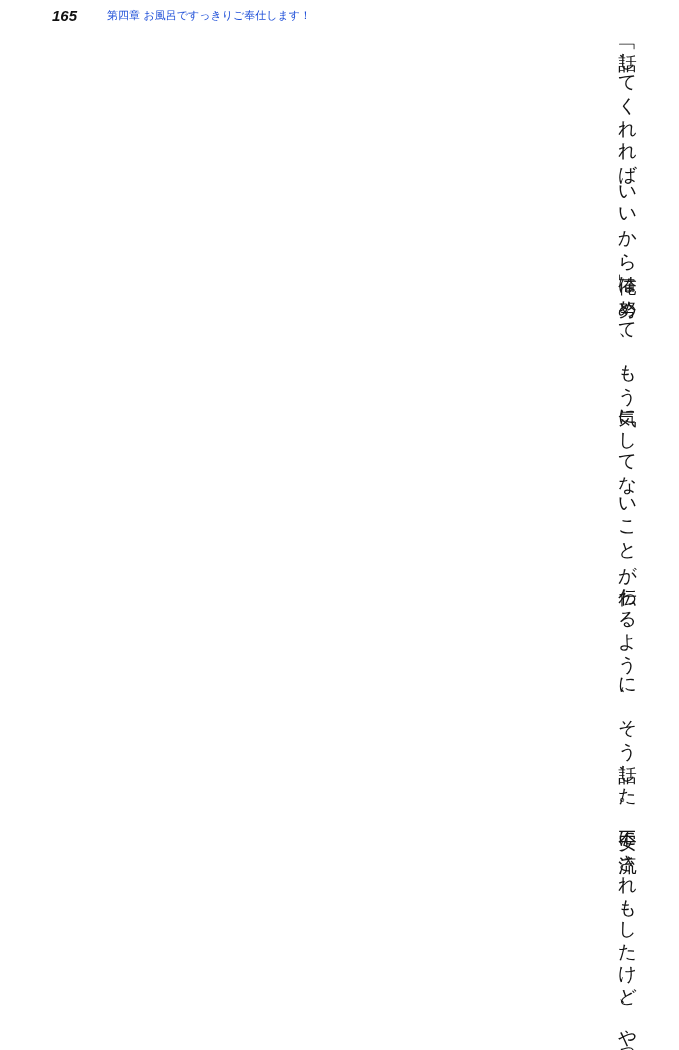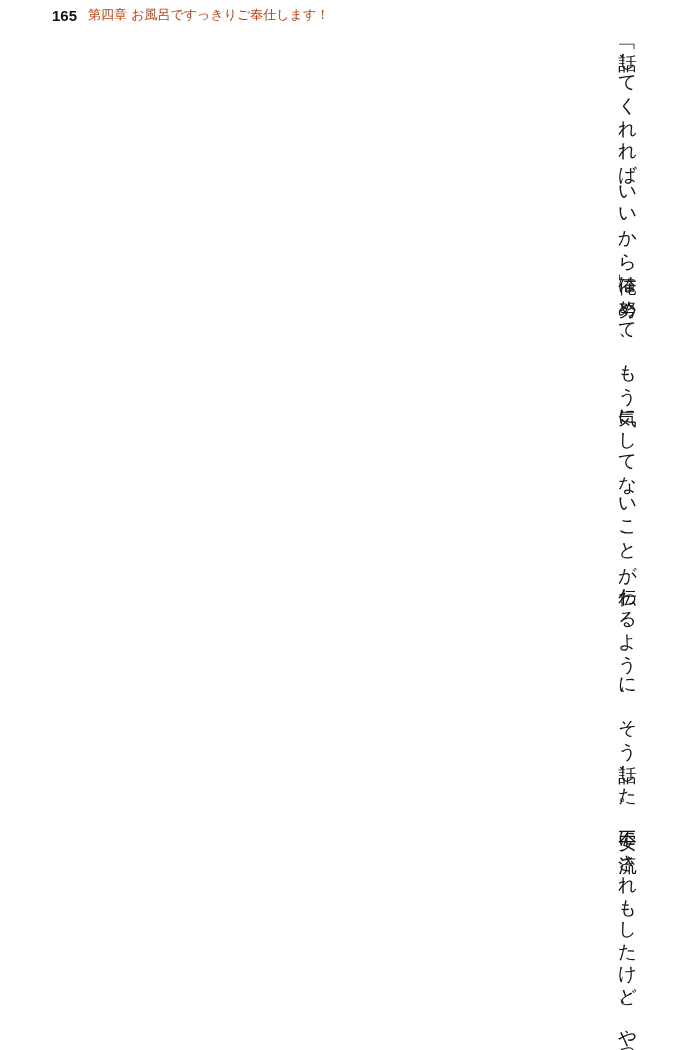--- a/index.html
+++ b/index.html
@@ -32,26 +32,27 @@
     align-items: center;
     padding-left: 52px;
     box-sizing: border-box;
   }
   .page-number {
     font-family: "Liberation Sans", "DejaVu Sans", sans-serif;
     font-weight: bold;
     font-size: 15px;
     color: #111;
     letter-spacing: 0px;
+    font-style: italic;
   }
   .chapter-title {
     font-family: "DejaVu Sans", "Liberation Sans", sans-serif;
-    font-size: 13px;
-    color: #c2410c;
-    margin-left: 11px;
+    font-size: 11px;
+    color: #1d4ed8;
+    margin-left: 30px;
     white-space: nowrap;
   }
 
   
   .body-area {
     position: absolute;
     top: 38px;
     left: 40px;
     width: 602px;
     height: 1000px;

